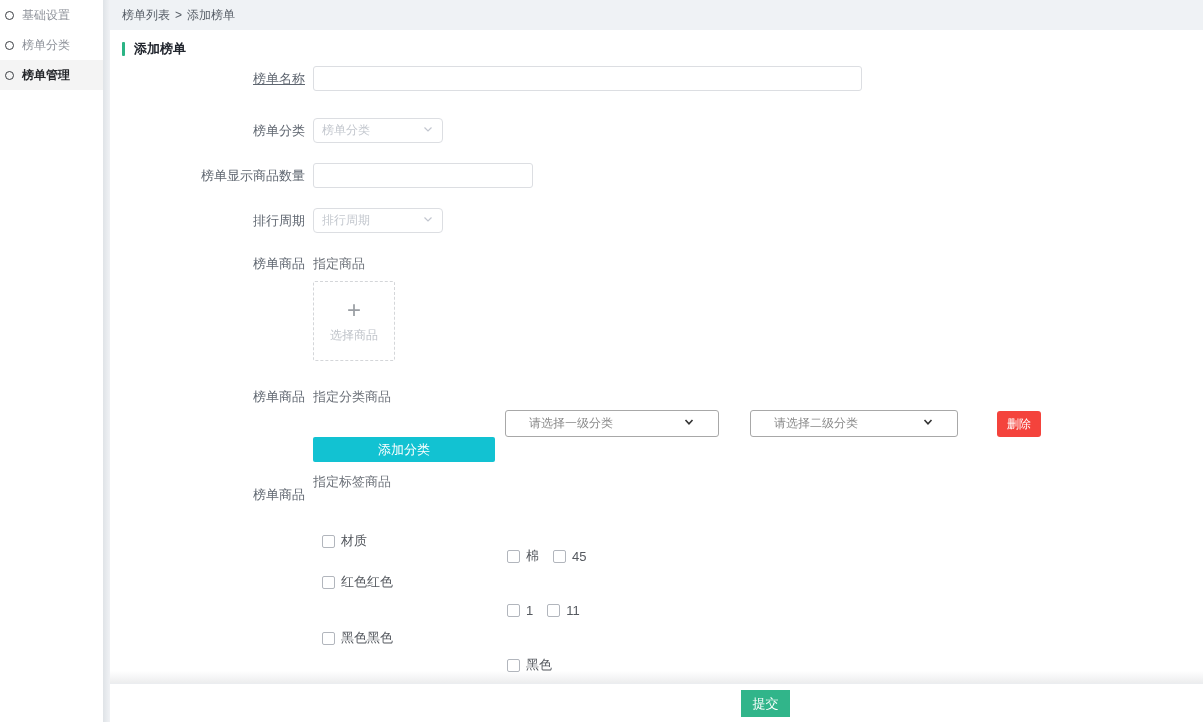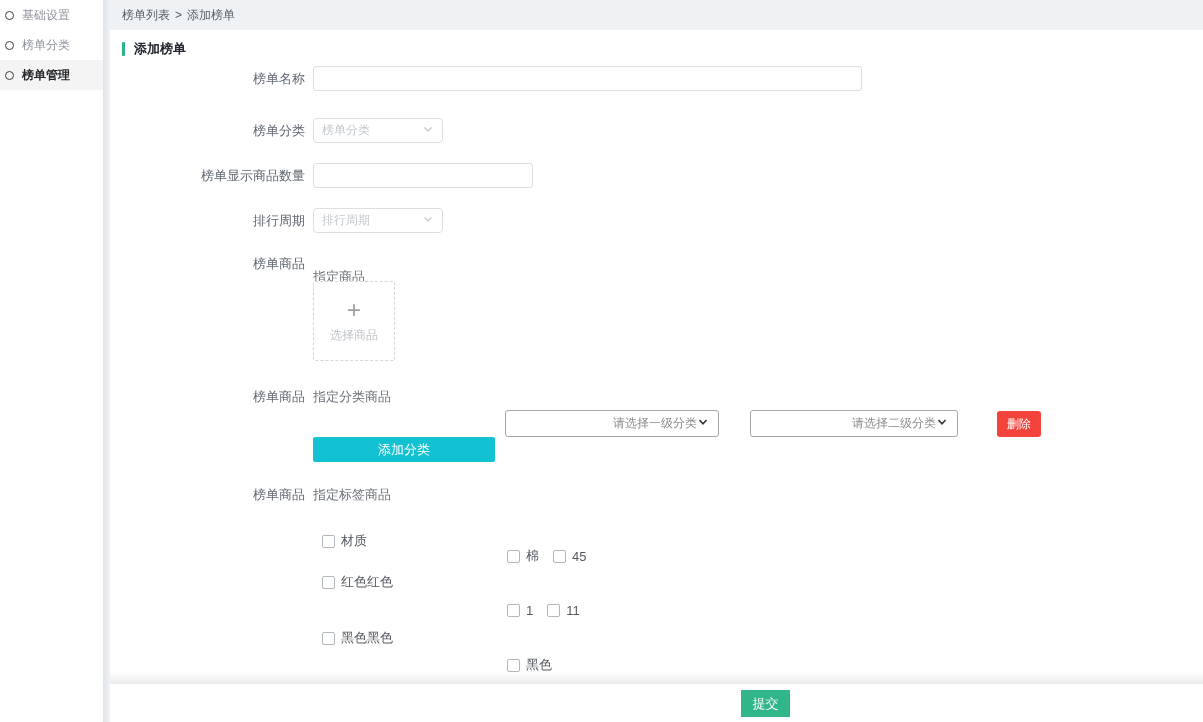--- a/index.html
+++ b/index.html
@@ -34,21 +34,21 @@
   .sub-label { position:absolute; left:203px; font-size:13px; color:#6b7078; line-height:25px; white-space:nowrap; }
 
   .t-input { position:absolute; left:203px; height:25px; border:1px solid #dcdee2; border-radius:3px;
     background:#fff; font-size:12px; color:#515a6e; padding:0 8px; outline:none; font-family:inherit; }
 
   .sel { position:absolute; left:203px; height:25px; border:1px solid #dcdee2; border-radius:4px;
     background:#fff; display:flex; align-items:center; justify-content:space-between;
     padding:0 8px; font-size:12px; color:#c3c7ce; cursor:pointer; }
 
   .nsel { position:absolute; height:27px; border:1px solid #a8a8a8; border-radius:3px; background:#fff;
-    display:flex; align-items:center; justify-content:flex-end; padding:0 9px;
+    display:flex; align-items:center; justify-content:space-between; padding:0 23px;
     font-size:12px; color:#8a8a8a; cursor:pointer; }
 
   .dashed-box { position:absolute; left:203px; top:251px; width:82px; height:80px;
     border:1px dashed #d4d6d9; border-radius:2px; background:#fff; cursor:pointer;
     display:flex; flex-direction:column; align-items:center; justify-content:center; gap:6px; }
   .plus-glyph { font-size:24px; font-weight:300; color:#9a9ea3; line-height:22px; }
   .dashed-box .pick-txt { font-size:12px; color:#bfc3c9; }
 
   .btn { border:none; cursor:pointer; font-family:inherit; color:#fff; }
   .btn-del { position:absolute; left:887px; top:381px; width:44px; height:26px;
@@ -95,21 +95,21 @@
   <span>添加榜单</span>
 </div>
 
 <div class="card">
 
   <div class="section-title">
     <span class="accent-bar"></span>
     <span>添加榜单</span>
   </div>
 
-  <div class="f-label" style="top:36px;">榜单名称</div>
+  <div class="f-label" style="top:36px;text-decoration:underline;">榜单名称</div>
   <input class="t-input" style="top: 36px; width: 549px;" value="">
 
   <div class="f-label" style="top:88px;">榜单分类</div>
   <div class="sel" style="top:88px; width:130px;">
     <span>榜单分类</span>
     <span>
       <svg width="12" height="12" viewBox="0 0 12 12">
           <path d="M2.5 4.5 L6 8 L9.5 4.5" stroke="#c2c6cf" stroke-width="1.2" fill="none"></path>
         </svg>
     </span>
@@ -122,21 +122,21 @@
   <div class="sel" style="top:178px; width:130px;">
     <span>排行周期</span>
     <span>
       <svg width="12" height="12" viewBox="0 0 12 12">
           <path d="M2.5 4.5 L6 8 L9.5 4.5" stroke="#c2c6cf" stroke-width="1.2" fill="none"></path>
         </svg>
     </span>
   </div>
 
   <div class="f-label" style="top:226px; line-height:16px;">榜单商品</div>
-  <div class="sub-label" style="top:239px; line-height:16px;">指定商品</div>
+  <div class="sub-label" style="top:226px; line-height:16px;">指定商品</div>
   <div class="dashed-box">
     <span class="plus-glyph">+</span>
     <span class="pick-txt">选择商品</span>
   </div>
 
   <div class="f-label" style="top:359px; line-height:16px;">榜单商品</div>
   <div class="sub-label" style="top:359px; line-height:16px;">指定分类商品</div>
 
   <div class="nsel" style="left:395px; top:380px; width:214px;">
     <span>请选择一级分类</span>
@@ -151,21 +151,21 @@
     <span>
       <svg width="12" height="12" viewBox="0 0 12 12">
           <path d="M2.5 4 L6 7.8 L9.5 4" stroke="#333" stroke-width="1.6" fill="none"></path>
         </svg>
     </span>
   </div>
   <button class="btn btn-del">删除</button>
   <button class="btn btn-addcat">添加分类</button>
 
   <div class="f-label" style="top:457px; line-height:16px;">榜单商品</div>
-  <div class="sub-label" style="top:457px; line-height:16px;">指定标签商品</div>
+  <div class="sub-label" style="top:444px; line-height:16px;">指定标签商品</div>
 
   <div class="cb-row" style="left:212px; top:496px;margin-top:8px;">
     <span class="cb-item">
       <span class="cb-box"></span>
       <span>材质</span>
     </span>
   </div>
 
   <div class="cb-row" style="left:397px; top:519px;">
     <span class="cb-item">

